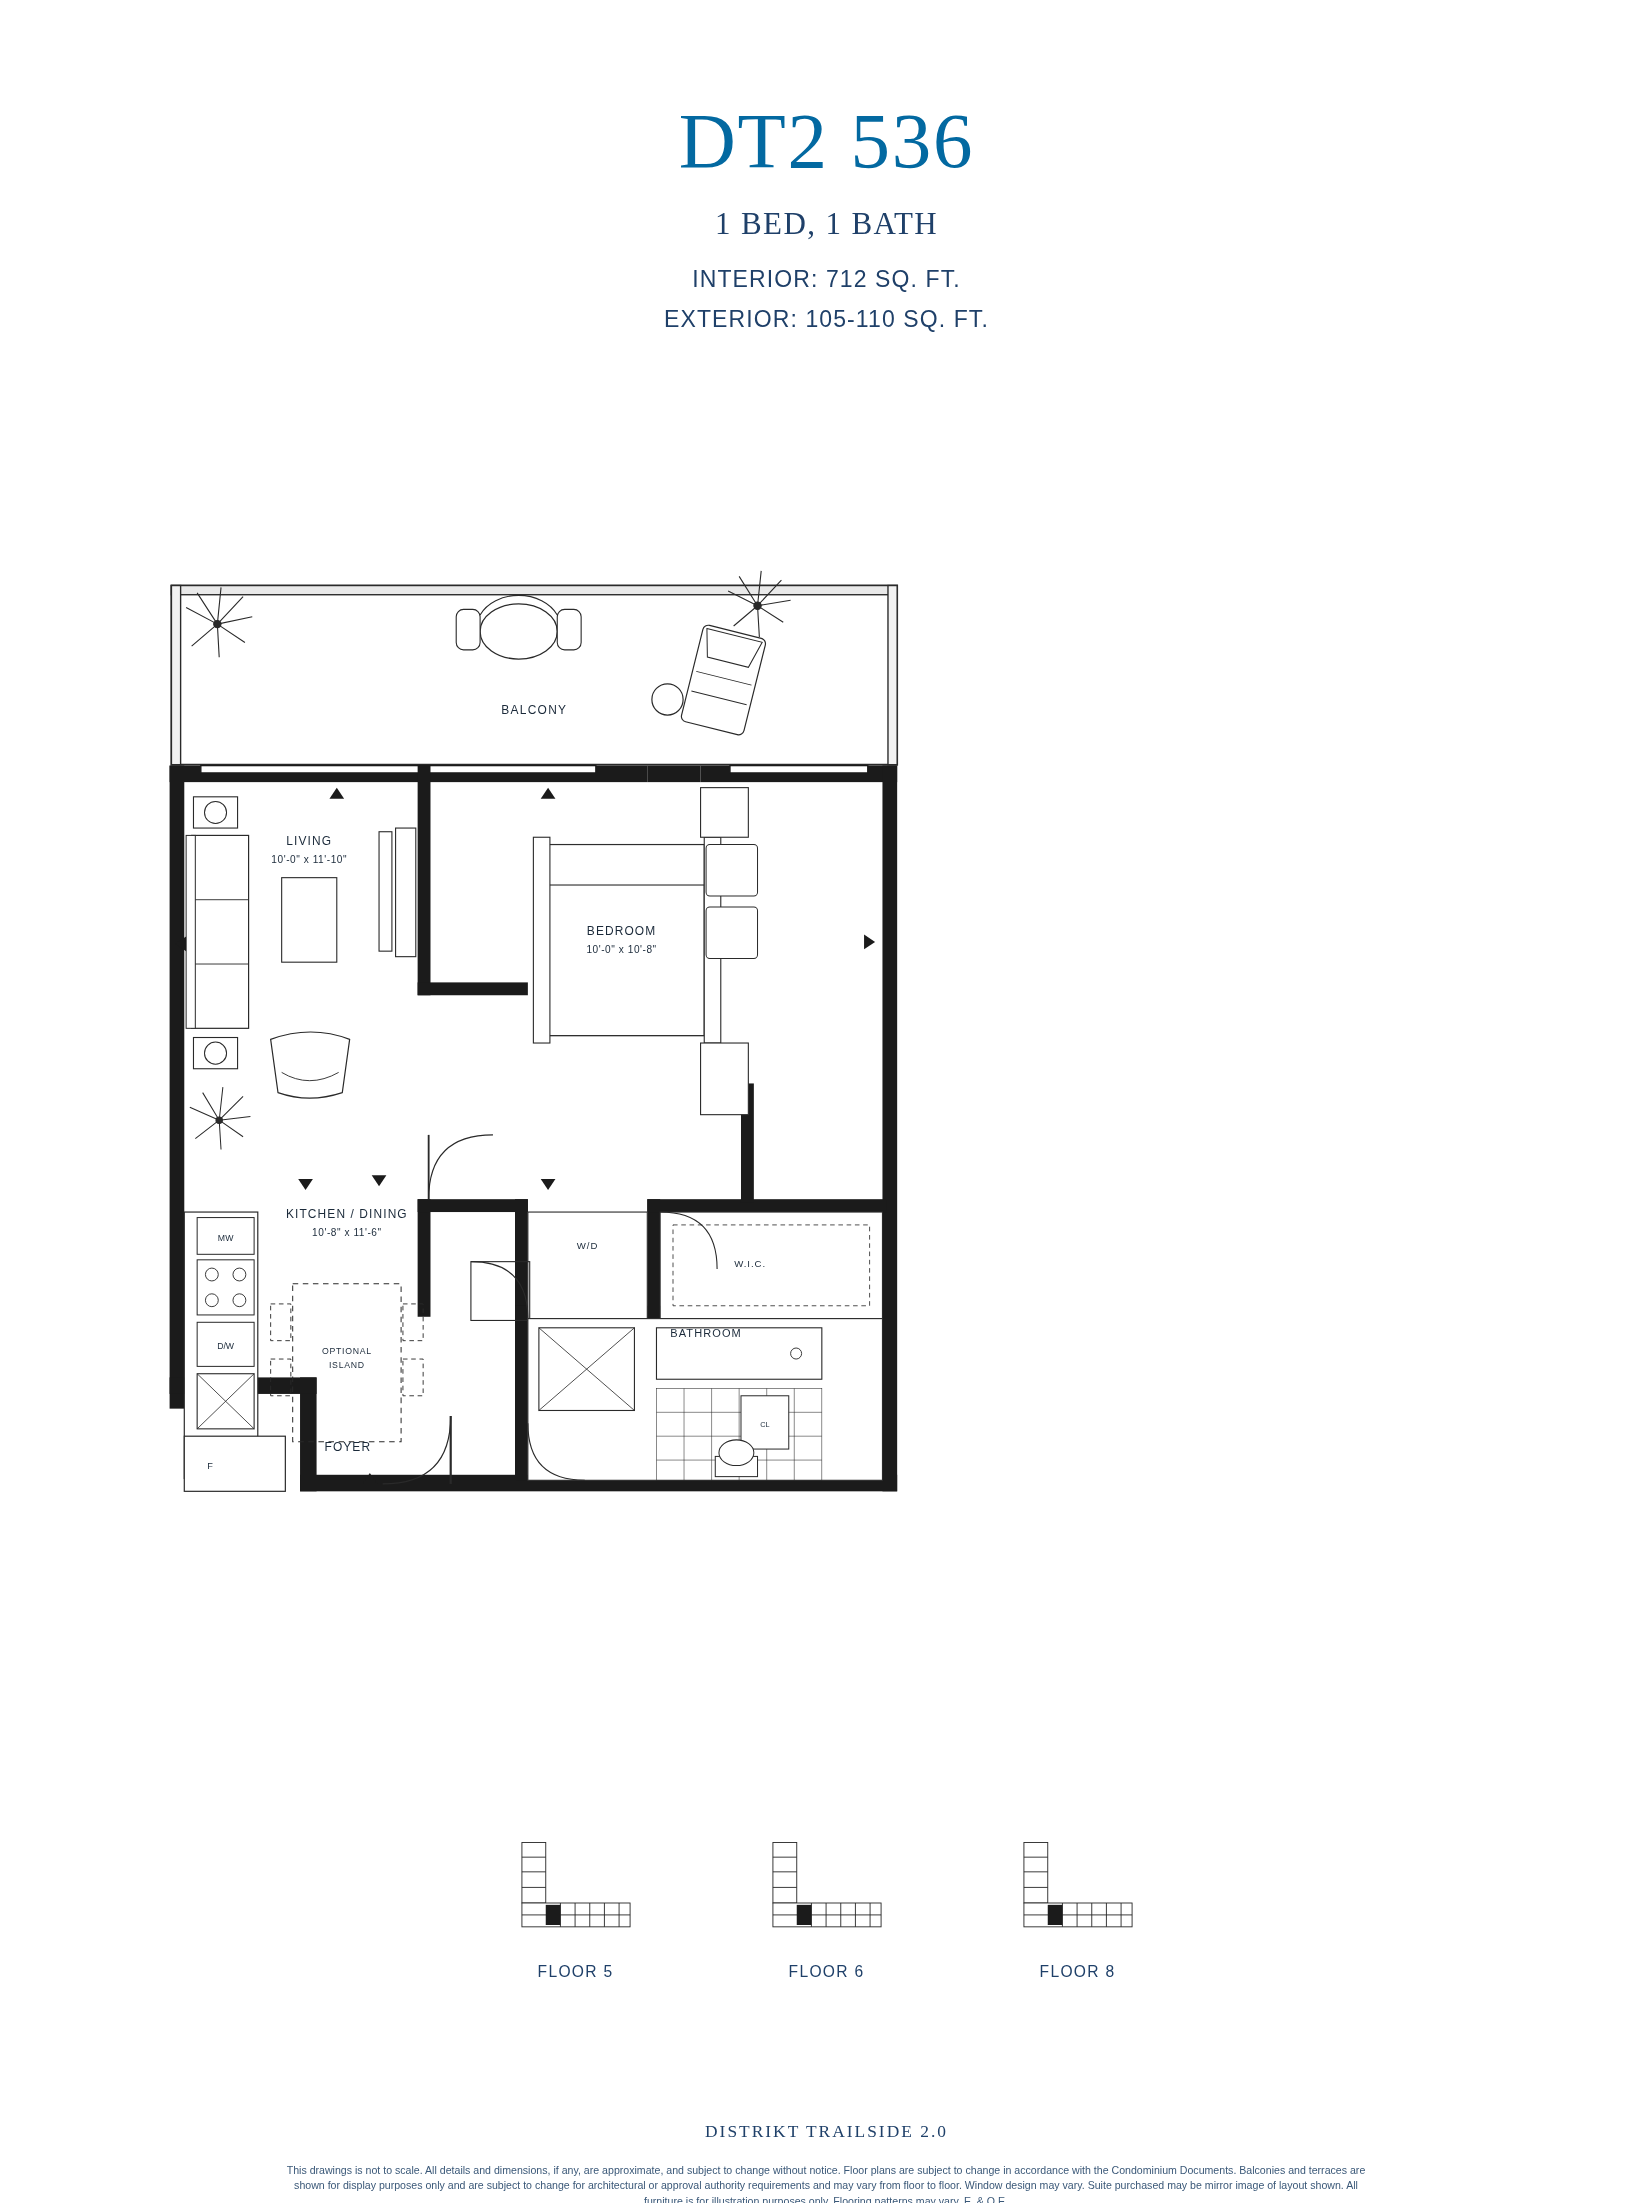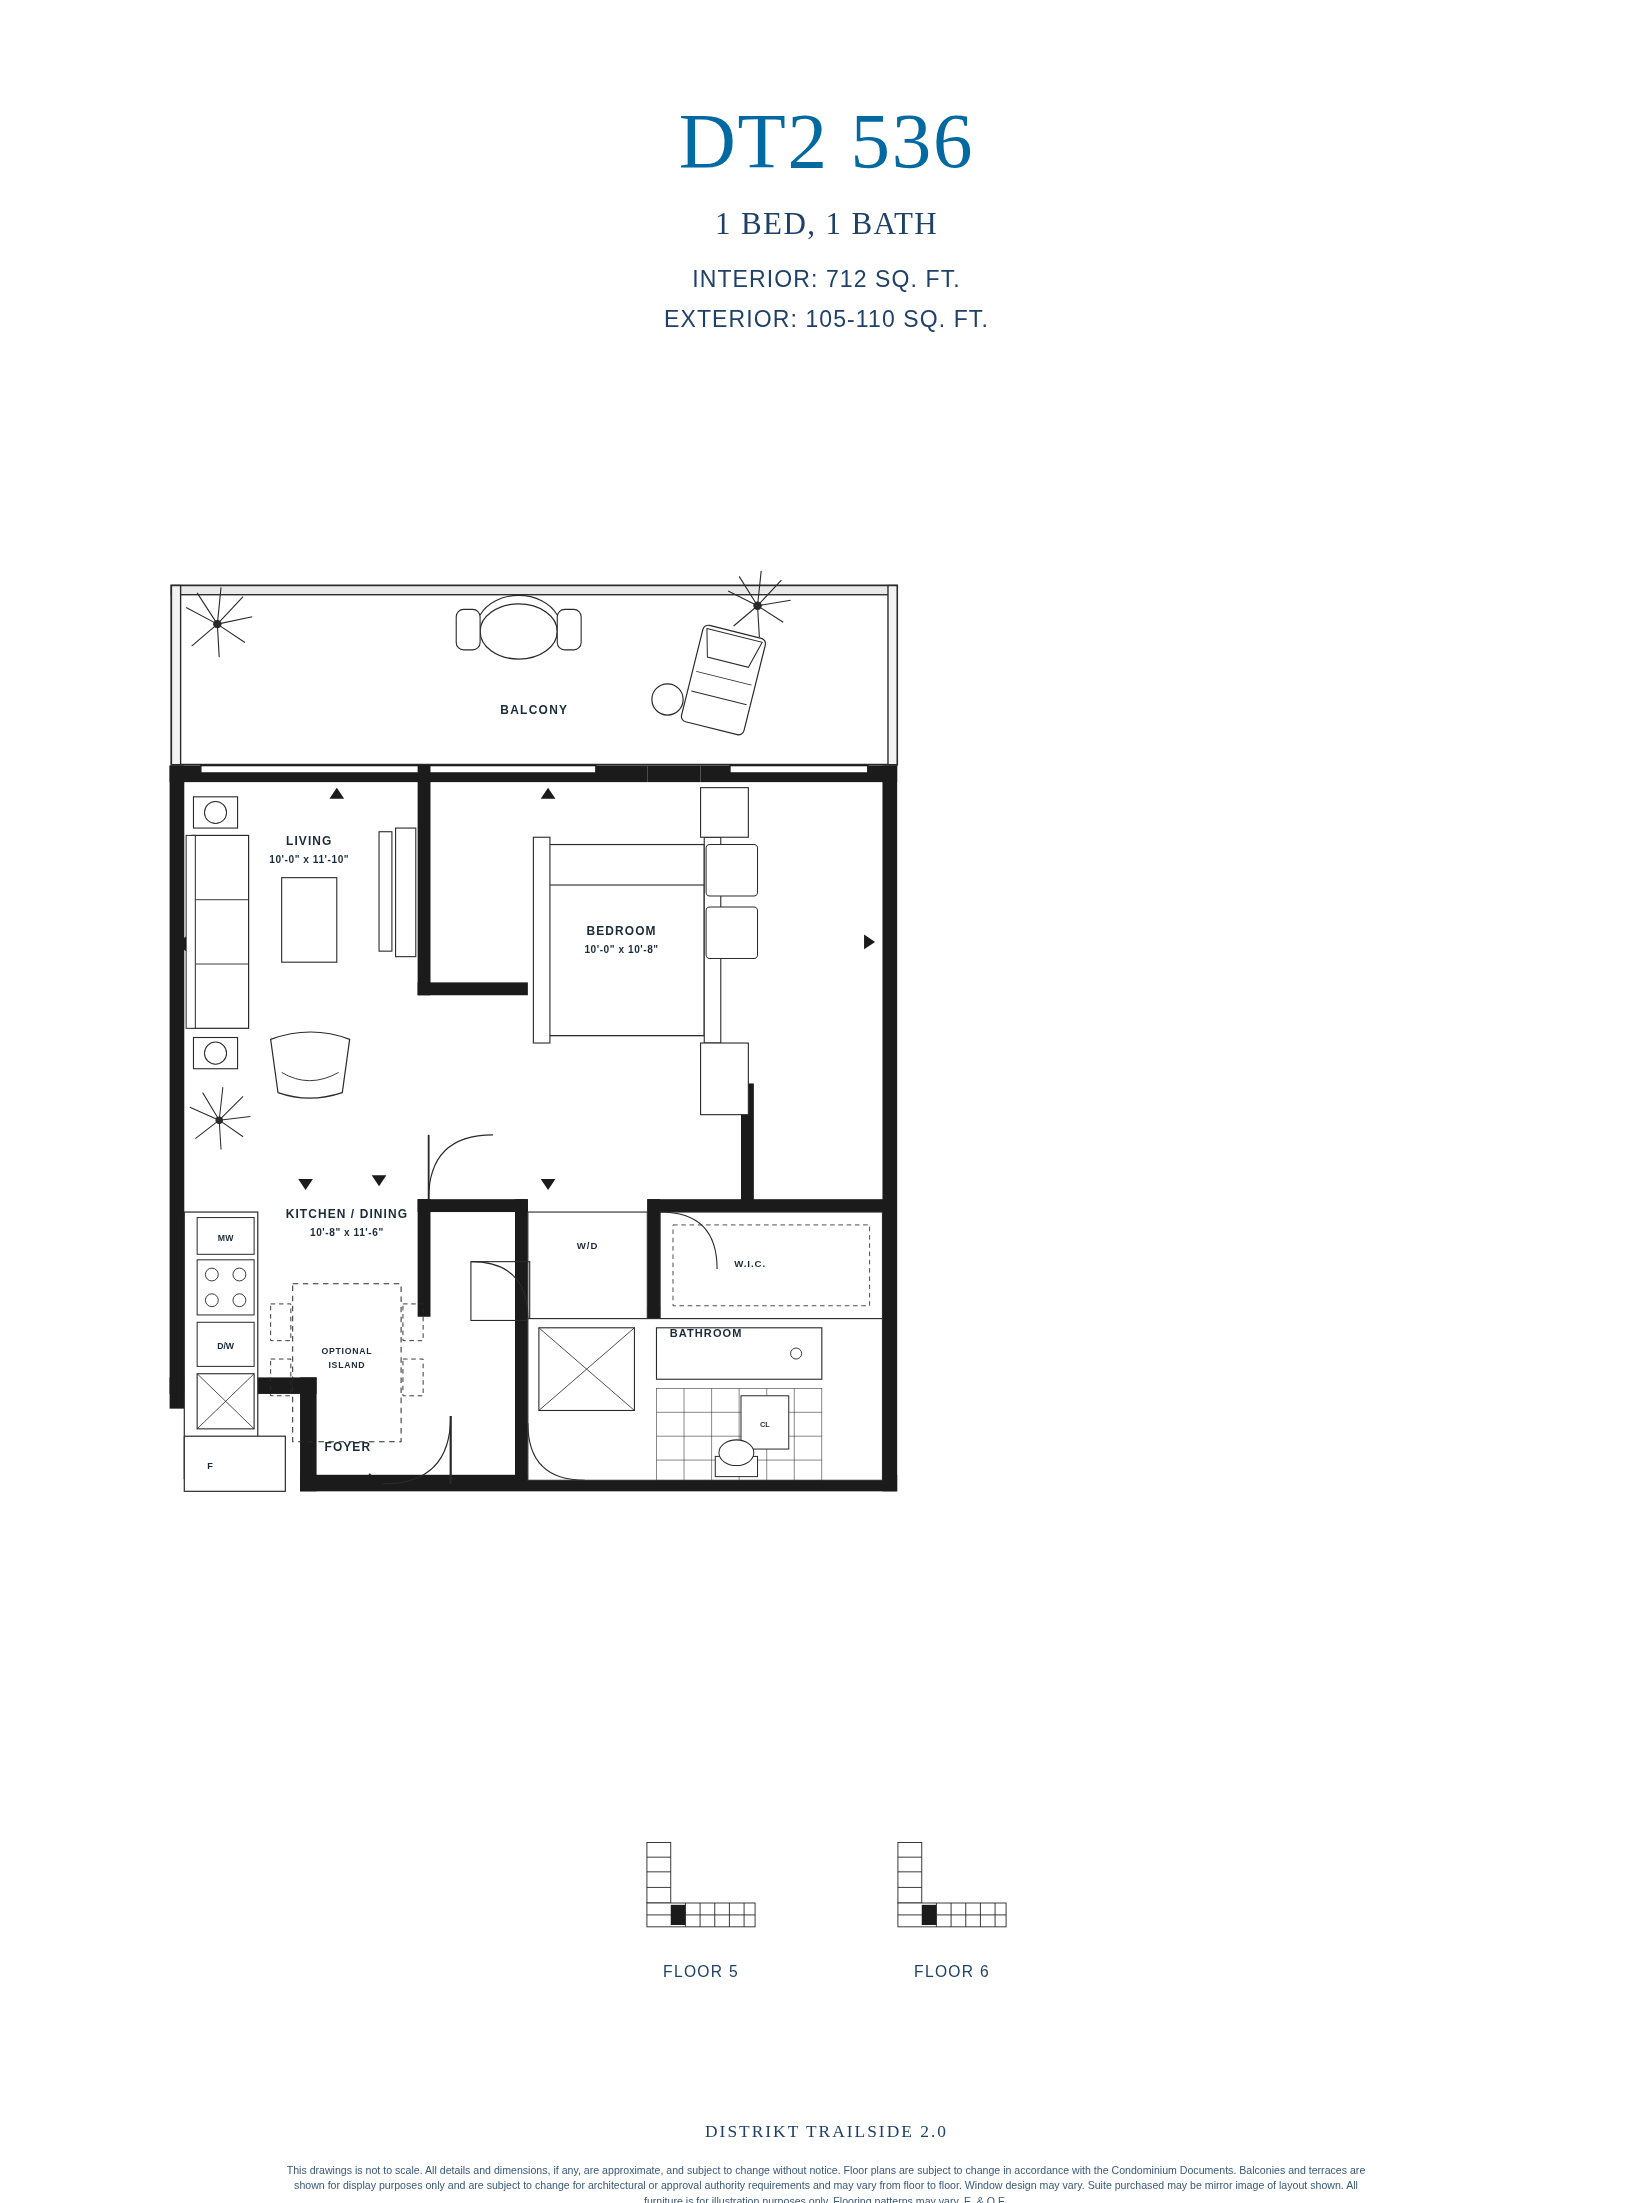--- a/index.html
+++ b/index.html
@@ -52,21 +52,20 @@
   }
   .plan-area.second { margin-top: 13px; }
 
   
   .plan-wrap {
     position: absolute;
     left: 0;
     top: 569px;
     width: 1334px;
     height: 1120px;
-    font-weight: bold;
   }
   .plan-svg { display: block; margin: 0 auto; }
 
   
   .keyplans {
     position: absolute;
     top: 1837px;
     left: 0;
     width: 1653px;
     display: flex;
@@ -372,19 +371,38 @@
           <line x1="74" y1="72" x2="74" y2="98"></line>
           <line x1="90" y1="72" x2="90" y2="98"></line>
           <line x1="106" y1="72" x2="106" y2="98"></line>
           <line x1="122" y1="72" x2="122" y2="98"></line>
           <line x1="16" y1="85" x2="134" y2="85"></line>
         </g>
         <rect x="42" y="74" width="16" height="22" fill="#1b1b1b"></rect>
       </svg>
       <div class="keyplan-label">FLOOR 6</div>
     </div>
+    <div class="keyplan">
+      <svg width="138" height="110" viewBox="0 0 150 120">
+        <g stroke="#2a2a2a" stroke-width="1" fill="#ffffff">
+          <rect x="16" y="6" width="26" height="66"></rect>
+          <rect x="16" y="72" width="118" height="26"></rect>
+          <line x1="16" y1="22" x2="42" y2="22"></line>
+          <line x1="16" y1="38" x2="42" y2="38"></line>
+          <line x1="16" y1="55" x2="42" y2="55"></line>
+          <line x1="58" y1="72" x2="58" y2="98"></line>
+          <line x1="74" y1="72" x2="74" y2="98"></line>
+          <line x1="90" y1="72" x2="90" y2="98"></line>
+          <line x1="106" y1="72" x2="106" y2="98"></line>
+          <line x1="122" y1="72" x2="122" y2="98"></line>
+          <line x1="16" y1="85" x2="134" y2="85"></line>
+        </g>
+        <rect x="42" y="74" width="16" height="22" fill="#1b1b1b"></rect>
+      </svg>
+      <div class="keyplan-label">FLOOR 8</div>
+    </div>
   </div>
 
   <div class="project-name">DISTRIKT TRAILSIDE 2.0</div>
   <div class="disclaimer">This drawings is not to scale. All details and dimensions, if any, are approximate, and subject to change without notice. Floor plans are subject to change in accordance with the Condominium Documents. Balconies and terraces are shown for display purposes only and are subject to change for architectural or approval authority requirements and may vary from floor to floor. Window design may vary. Suite purchased may be mirror image of layout shown. All furniture is for illustration purposes only. Flooring patterns may vary. E. &amp; O.E.</div>
 
 </div>
 
 
 </body></html>

